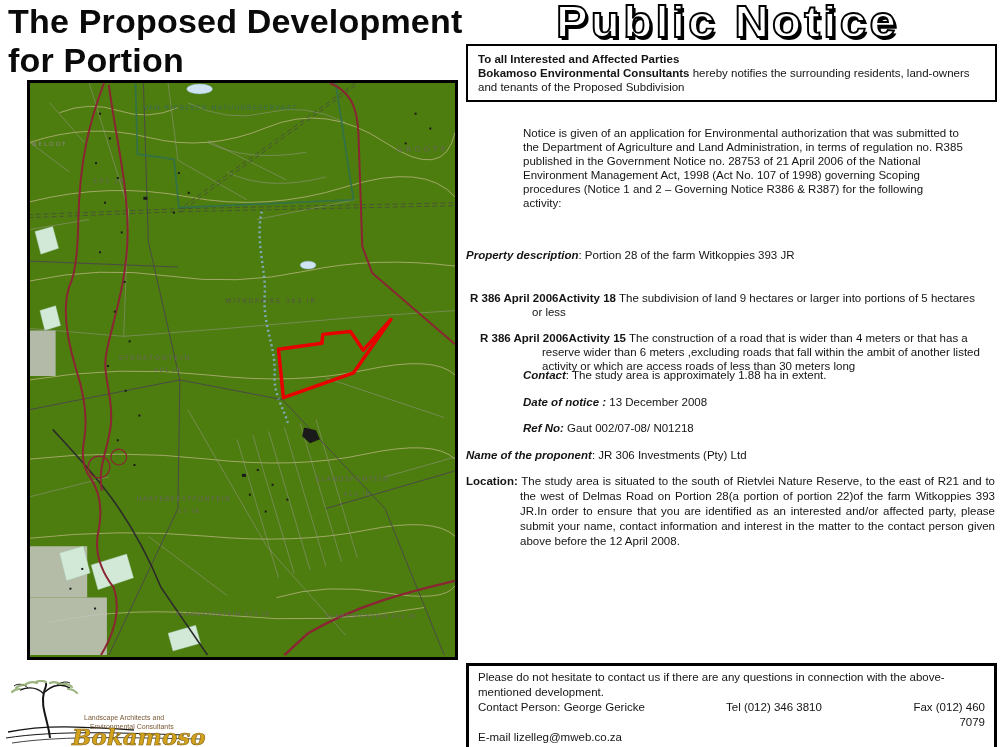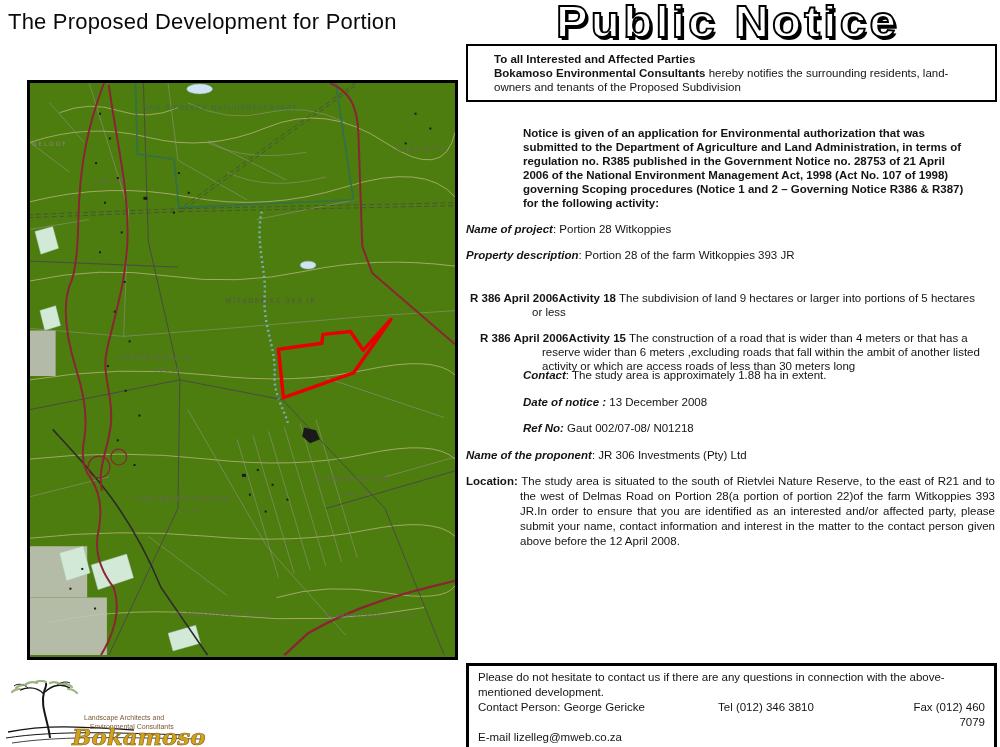--- a/index.html
+++ b/index.html
@@ -4,54 +4,54 @@
 <style>
   html,body{margin:0;padding:0;background:#fff;}
   #page{position:relative;width:1000px;height:747px;background:#ffffff;overflow:hidden;
         font-family:"Liberation Sans","DejaVu Sans",sans-serif;color:#141414;}
   .abs{position:absolute;}
   .doc{font-size:11.5px;line-height:14px;color:#141414;}
   .bi{font-weight:bold;font-style:italic;}
   .bold{font-weight:bold;}
 
   
-  #title{left:8px;top:2px;width:470px;font-size:22px;line-height:39px;color:#0a0a0a;letter-spacing:.2px;}
+  #title{left:8px;top:2px;width:470px;font-size:34px;line-height:39px;color:#0a0a0a;letter-spacing:.2px;font-weight:bold;}
   #map-box{left:27px;top:80px;width:431px;height:580px;border:3px solid #000;box-sizing:border-box;background:#4d7c0f;}
   #map-box svg{display:block;width:100%;height:100%;}
   .mlbl{font-family:"DejaVu Sans",sans-serif;fill:#6a675e;}
   .mgrn{fill:#3f6b50;}
 
   #logo{left:6px;top:680px;width:215px;height:67px;overflow:hidden;}
   #locality-box{left:318px;top:698px;width:142px;height:37px;border:3px solid #000;box-sizing:border-box;
         display:flex;align-items:center;justify-content:center;
         font-family:"Liberation Serif","DejaVu Serif",serif;font-weight:bold;font-size:21px;color:#0a0a0a;}
 
   
   #headline{left:455px;top:-2px;width:545px;height:48px;}
   .hl-layer{position:absolute;left:0;right:0;top:0;text-align:center;white-space:nowrap;
         font-weight:bold;font-size:44px;line-height:48px;letter-spacing:3px;
         transform:scaleX(1.08);transform-origin:50% 50%;}
   .hl-back{color:#000;margin-left:5px;margin-top:3px;}
   .hl-front{color:#fff;-webkit-text-stroke:1.8px #000;}
 
   
-  #intro-box{left:466px;top:44px;width:531px;border:2px solid #000;padding:6px 26px;box-sizing:border-box;}
-  #notice-par{left:523px;top:126px;width:441px;font-weight:bold;}
+  #intro-box{left:466px;top:44px;width:531px;border:2px solid #000;padding:6px 10px;box-sizing:border-box;}
+  #notice-par{left:523px;top:126px;width:441px;font-weight:normal;}
   #row-project{left:466px;top:222px;width:520px;}
   #row-property{left:466px;top:248px;width:520px;}
   #row-activities{left:466px;top:273px;width:520px;}
   #row-act1{left:466px;top:287px;width:509px;padding-left:62px;text-indent:-62px;box-sizing:border-box;}
   #row-act2{left:466px;top:317px;width:512px;padding-left:62px;text-indent:-62px;box-sizing:border-box;}
   #row-extent{left:523px;top:368px;width:460px;}
   #row-date{left:523px;top:395px;width:460px;}
   #row-ref{left:523px;top:421px;width:460px;}
   #row-proponent{left:466px;top:448px;width:520px;}
   #row-location{left:466px;top:474px;width:529px;padding-left:54px;text-indent:-54px;box-sizing:border-box;text-align:justify;line-height:15px;}
   #contact-box{left:466px;top:663px;width:531px;border:3px solid #000;padding:4px 9px 6px;box-sizing:border-box;line-height:15px;}
-  .contact-row{display:flex;}
+  .contact-row{display:flex;gap:8px;}
   .cc1{width:240px;}
   .cc2{width:170px;}
   .cc3{flex:1;text-align:right;}
 </style>
 </head>
 <body>
 
 <div id="page">
 
   <div id="title" class="abs">
@@ -63,23 +63,20 @@
     <div class="hl-layer hl-front">Public Notice</div>
   </div>
 
   <div id="intro-box" class="abs doc">
     <div class="bold">To all Interested and Affected Parties</div>
     <div><b>Bokamoso Environmental Consultants</b><span> hereby notifies the surrounding residents, land-owners and tenants of the Proposed Subdivision</span></div>
   </div>
 
   <p id="notice-par" class="abs doc" style="margin:0">Notice is given of an application for Environmental authorization that was submitted to the Department of Agriculture and Land Administration, in terms of regulation no. R385 published in the Government Notice no. 28753 of 21 April 2006 of the National Environment Management Act, 1998 (Act No. 107 of 1998) governing Scoping procedures (Notice 1 and 2 – Governing Notice R386 &amp; R387) for the following activity:</p>
 
-  <p id="row-project" class="abs doc" style="margin:0">
-    <span class="bi">Name of project</span><span>: Portion 28 Witkoppies</span>
-  </p>
 
   <p id="row-property" class="abs doc" style="margin:0">
     <span class="bi">Property description</span><span>: Portion 28 of the farm Witkoppies 393 JR</span>
   </p>
 
 
   <p id="row-act1" class="abs doc" style="margin:4px">
     <b>R 386 April 2006Activity 18</b><span> The subdivision of land 9 hectares or larger into portions of 5 hectares or less</span>
   </p>
 

